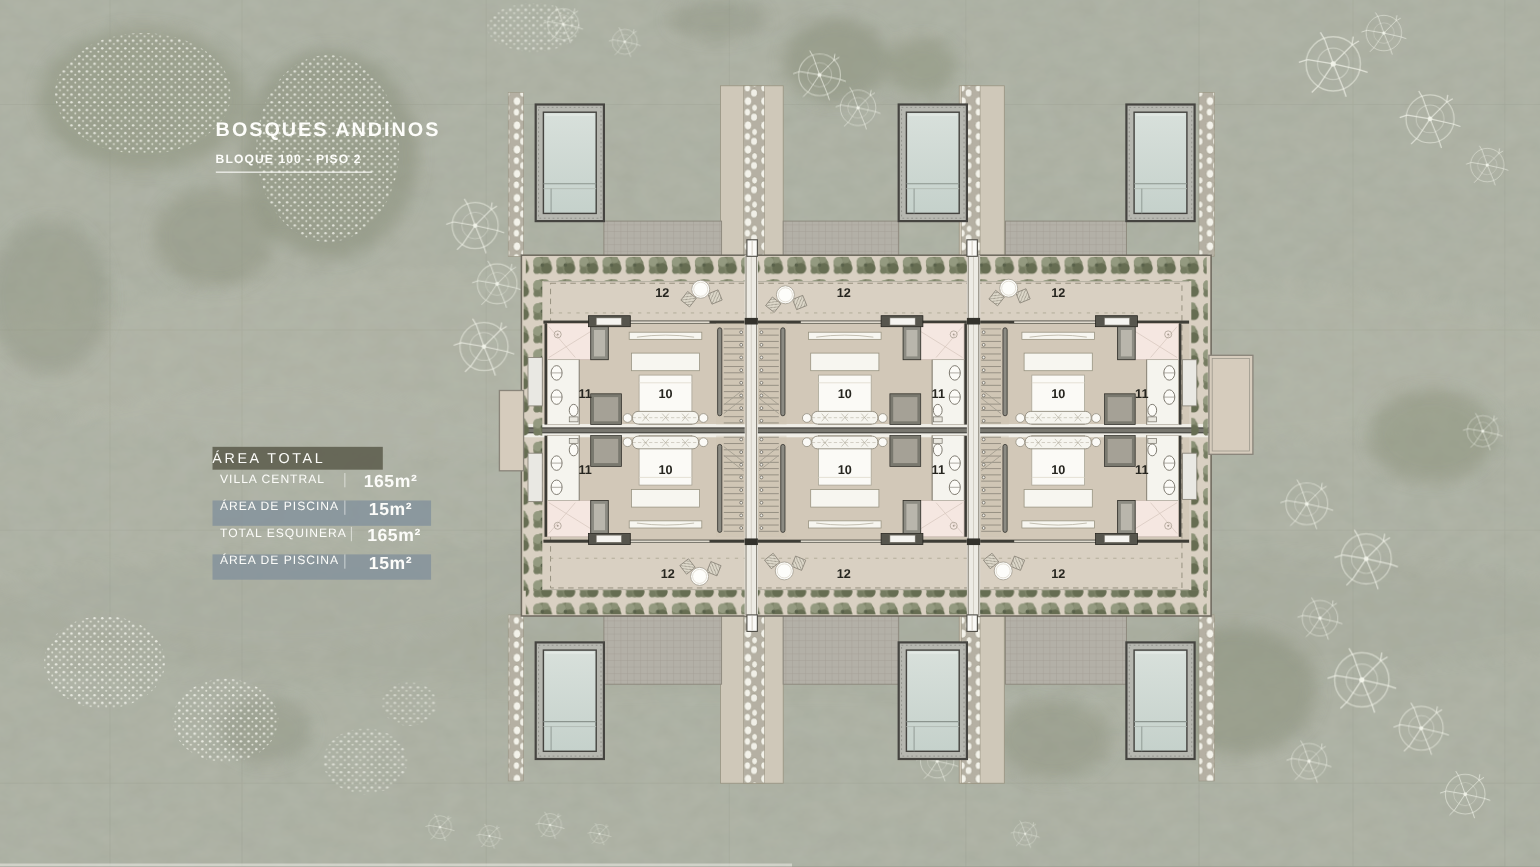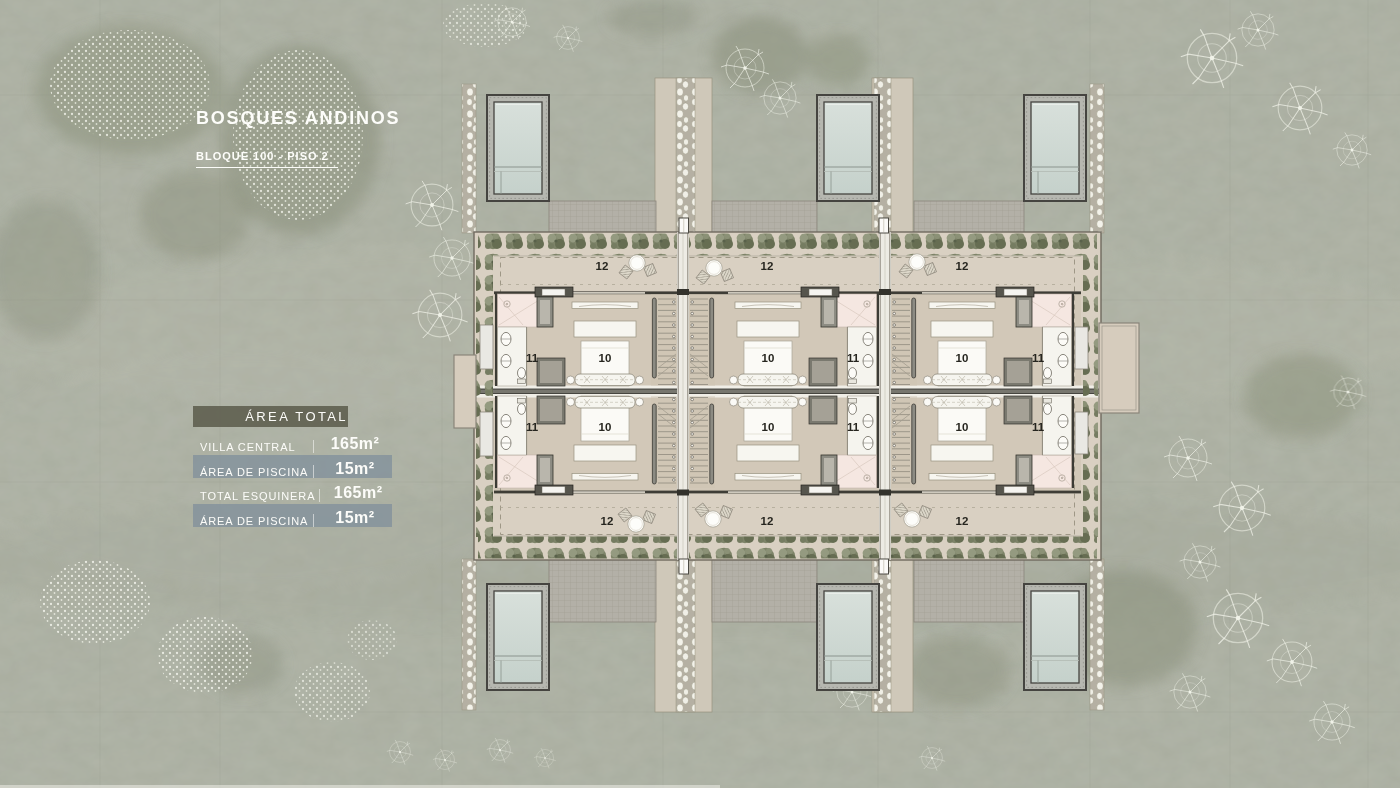--- a/index.html
+++ b/index.html
@@ -2,30 +2,30 @@
 <html><head>
 <meta charset="utf-8">
 <style>
   html,body{margin:0;padding:0;background:#76796d}
   .stage{position:relative;width:1400px;height:788px;overflow:hidden;
          font-family:"Liberation Sans",sans-serif;background:#a9ad9f}
   .stage>svg{position:absolute;left:0;top:0}
 
   .title-block{position:absolute;left:196px;top:108px;color:#fdfdfa}
   .project-title{font-size:18px;font-weight:700;letter-spacing:1.8px}
-  .block-label{margin-top:21px;font-size:11px;font-weight:700;letter-spacing:1px;
+  .block-label{margin-top:10px;font-size:11px;font-weight:700;letter-spacing:1px;
                width:142px;padding-bottom:5px;border-bottom:1.5px solid #fcfcf9}
   .legend{list-style:none;margin:16px 0 0;padding:0;font-size:9.5px;font-weight:700;
           letter-spacing:.7px;line-height:13.4px}
   .legend .lnum{display:inline-block;width:22px}
 
   .area-table{position:absolute;left:193px;top:406px;width:199px;color:#fcfcf9}
-  .at-header{width:155px;height:21px;line-height:21px;text-align:right;
+  .at-header{width:155px;height:21px;line-height:21px;text-align:left;
              background:rgba(95,95,80,.9);font-size:13px;letter-spacing:2.4px;margin-bottom:3px}
-  .at-row{display:flex;align-items:flex-end;height:23px;margin-bottom:1.5px;padding-left:7px}
+  .at-row{display:flex;align-items:flex-start;height:23px;margin-bottom:1.5px;padding-left:7px}
   .at-row--band{background:rgba(133,147,156,.85)}
   .at-label{flex:1;font-size:11px;letter-spacing:.9px;white-space:nowrap}
   .at-div{width:1px;height:13px;background:rgba(252,252,249,.55);margin:0 4px;flex:none}
   .at-value{width:74px;text-align:center;font-size:16px;font-weight:700;letter-spacing:.5px}
 
   .plan-label{font:700 11.5px "Liberation Sans",sans-serif;fill:#26251f}
 </style>
 </head>
 <body>
 

